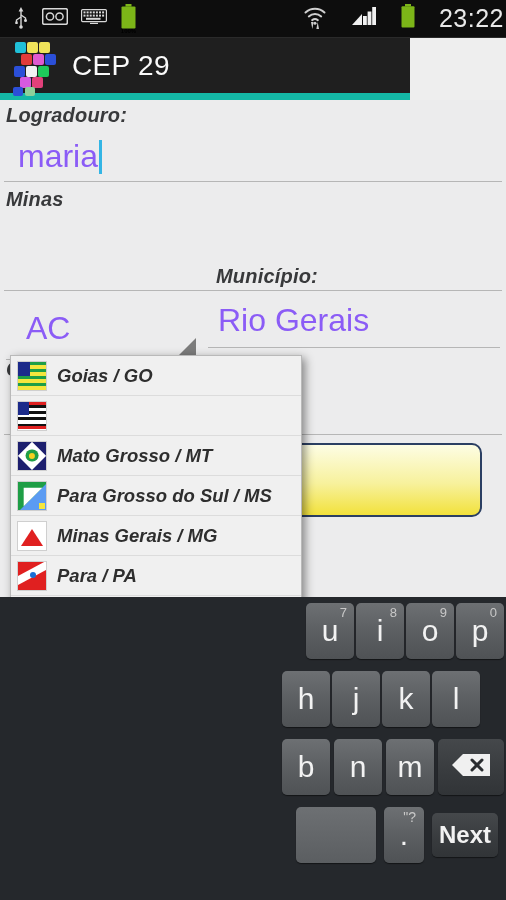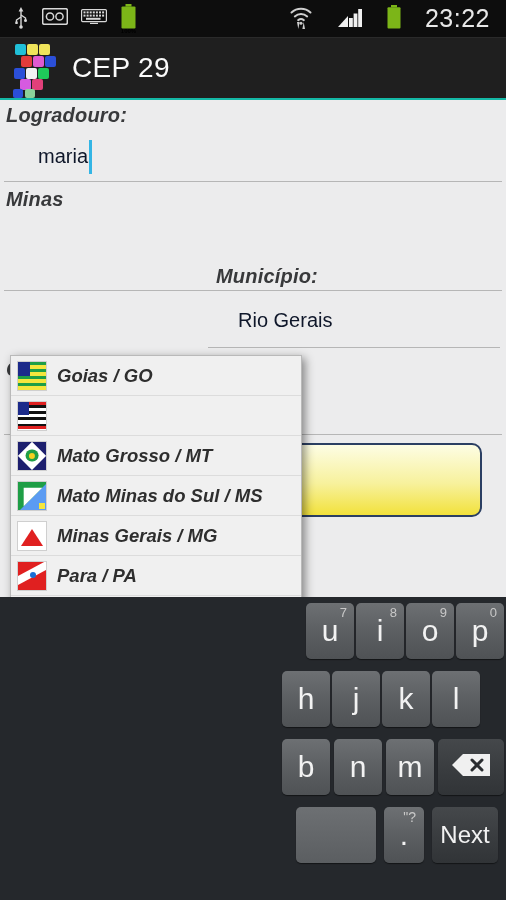--- a/index.html
+++ b/index.html
@@ -12,51 +12,51 @@
   #screen { position: relative; width: 506px; height: 900px; overflow: hidden; }
 
   
   .statusbar {
     position: absolute; top: 0; left: 0; width: 506px; height: 38px;
     background: #0d0d0d;
     display: flex; align-items: center;
     border-bottom: 1px solid #2a2a2a;
   }
   .sb-left { display: flex; align-items: center; gap: 13px; padding-left: 13px; flex: 1; }
-  .sb-right { display: flex; align-items: center; gap: 23px; padding-right: 16px; }
+  .sb-right { display: flex; gap: 23px; padding-right: 2px; }
   .sb-clock { color: #e8e8e8; font-size: 25px; letter-spacing: .5px; }
   .batt-pct {
     position: absolute; bottom: -1px; left: 50%; transform: translateX(-50%);
     font-size: 6px; color: #000; font-weight: bold; line-height: 1;
   }
   .batt-wrap { position: relative; display: inline-block; }
 
   
   .actionbar {
-    position: absolute; top: 38px; left: 0; width: 506px; height: 62px;
+    position: absolute; top: 38px; left: 0; width: 410px; height: 62px;
     background: #1f1f1f;
     display: flex; align-items: center; padding-left: 12px;
-    border-bottom: 2px solid #14b8a6;
+    border-bottom: 7px solid #14b8a6;
   }
   .app-title {
     color: #fafafa; font-size: 28px; margin-left: 14px; letter-spacing: .3px;
   }
   .logo { width: 46px; height: 48px; position: relative; }
   .logo i { position: absolute; display: block; border-radius: 2px; }
 
   
   .form {
     position: absolute; top: 100px; left: 0; width: 506px; height: 800px;
     background: #ececed;
   }
   .flabel {
     font-size: 20px; font-weight: bold; font-style: italic; color: #38393b;
     letter-spacing: .2px;
   }
-  .fvalue { font-size: 20px; color: #0f172a; margin-left: 20px; }
+  .fvalue { font-size: 32px; color: #8b5cf6; }
   .underline { border-bottom: 1px solid #b6b6b6; }
 
   .row-logradouro { position: absolute; left: 4px; top: 4px; width: 498px; }
   .row-logradouro .flabel { display: block; padding-left: 2px; }
   .inp-logradouro {
     height: 50px; margin-top: 5px; display: flex; align-items: center;
     padding-left: 14px; position: relative;
   }
   .caret {
     display: inline-block; width: 3px; height: 34px; background: #33b5e5;
@@ -266,20 +266,26 @@
       </div>
     </div>
 
     <div class="row-bairro">
       <span class="flabel">Minas</span>
       <div class="inp-bairro underline">
         <span class="fvalue"></span>
       </div>
     </div>
 
+    <div class="row-estado">
+      <div class="spinner underline">
+        <span class="fvalue">AC</span>
+        <span class="spinner-tri"></span>
+      </div>
+    </div>
 
     <div class="row-municipio">
       <span class="flabel">Município:</span>
       <div class="inp-municipio underline">
         <span class="fvalue">Rio Gerais</span>
       </div>
     </div>
 
     <div class="row-cep">
       <span class="flabel">C</span>
@@ -316,21 +322,21 @@
         </span>
         <span class="dd-label">Mato Grosso / MT</span>
       </div>
       <div class="dd-item">
         <span class="flag">
           <span style="left:0;top:0;width:100%;height:100%;background:#5b9bf2"></span>
           <span style="left:0;top:0;width:0;height:0;border-left:30px solid #1f9e46;border-bottom:30px solid transparent"></span>
           <span style="left:0;top:0;width:0;height:0;border-left:30px solid #fff;border-bottom:30px solid transparent;transform:scale(.62)"></span>
           <span style="right:1px;bottom:1px;width:6px;height:6px;background:#f5e63d"></span>
         </span>
-        <span class="dd-label">Mato Minas do Sul / MS</span>
+        <span class="dd-label">Para Grosso do Sul / MS</span>
       </div>
       <div class="dd-item">
         <span class="flag">
           <span style="left:0;top:0;width:100%;height:100%;background:#fff"></span>
           <span style="left:50%;top:26%;width:0;height:0;border-left:11px solid transparent;border-right:11px solid transparent;border-bottom:17px solid #e02020;transform:translateX(-50%)"></span>
         </span>
         <span class="dd-label">Minas Gerais / MG</span>
       </div>
       <div class="dd-item">
         <span class="flag">
@@ -459,19 +465,19 @@
         </div>
       </div>
     <div class="kb-row" id="kbrow4">
         <div class="key space" style="width: 80px; height: 56px; margin-left: 296px;">
           <span class="main"></span>
         </div>
         <div class="key" style="width: 40px; height: 56px; margin-left: 8px;">
           <span class="punct">"?</span>
           <span class="main">.</span>
         </div>
-        <div class="key dark" style="width: 66px; height: 56px; margin-left: 8px;">
+        <div class="key dark" style="width: 66px; height: 44px; margin-left: 8px; font-weight: bold;">
           <span class="nextlbl">Next</span>
         </div>
       </div>
   </div>
 
 </div>
 
 </body></html>

